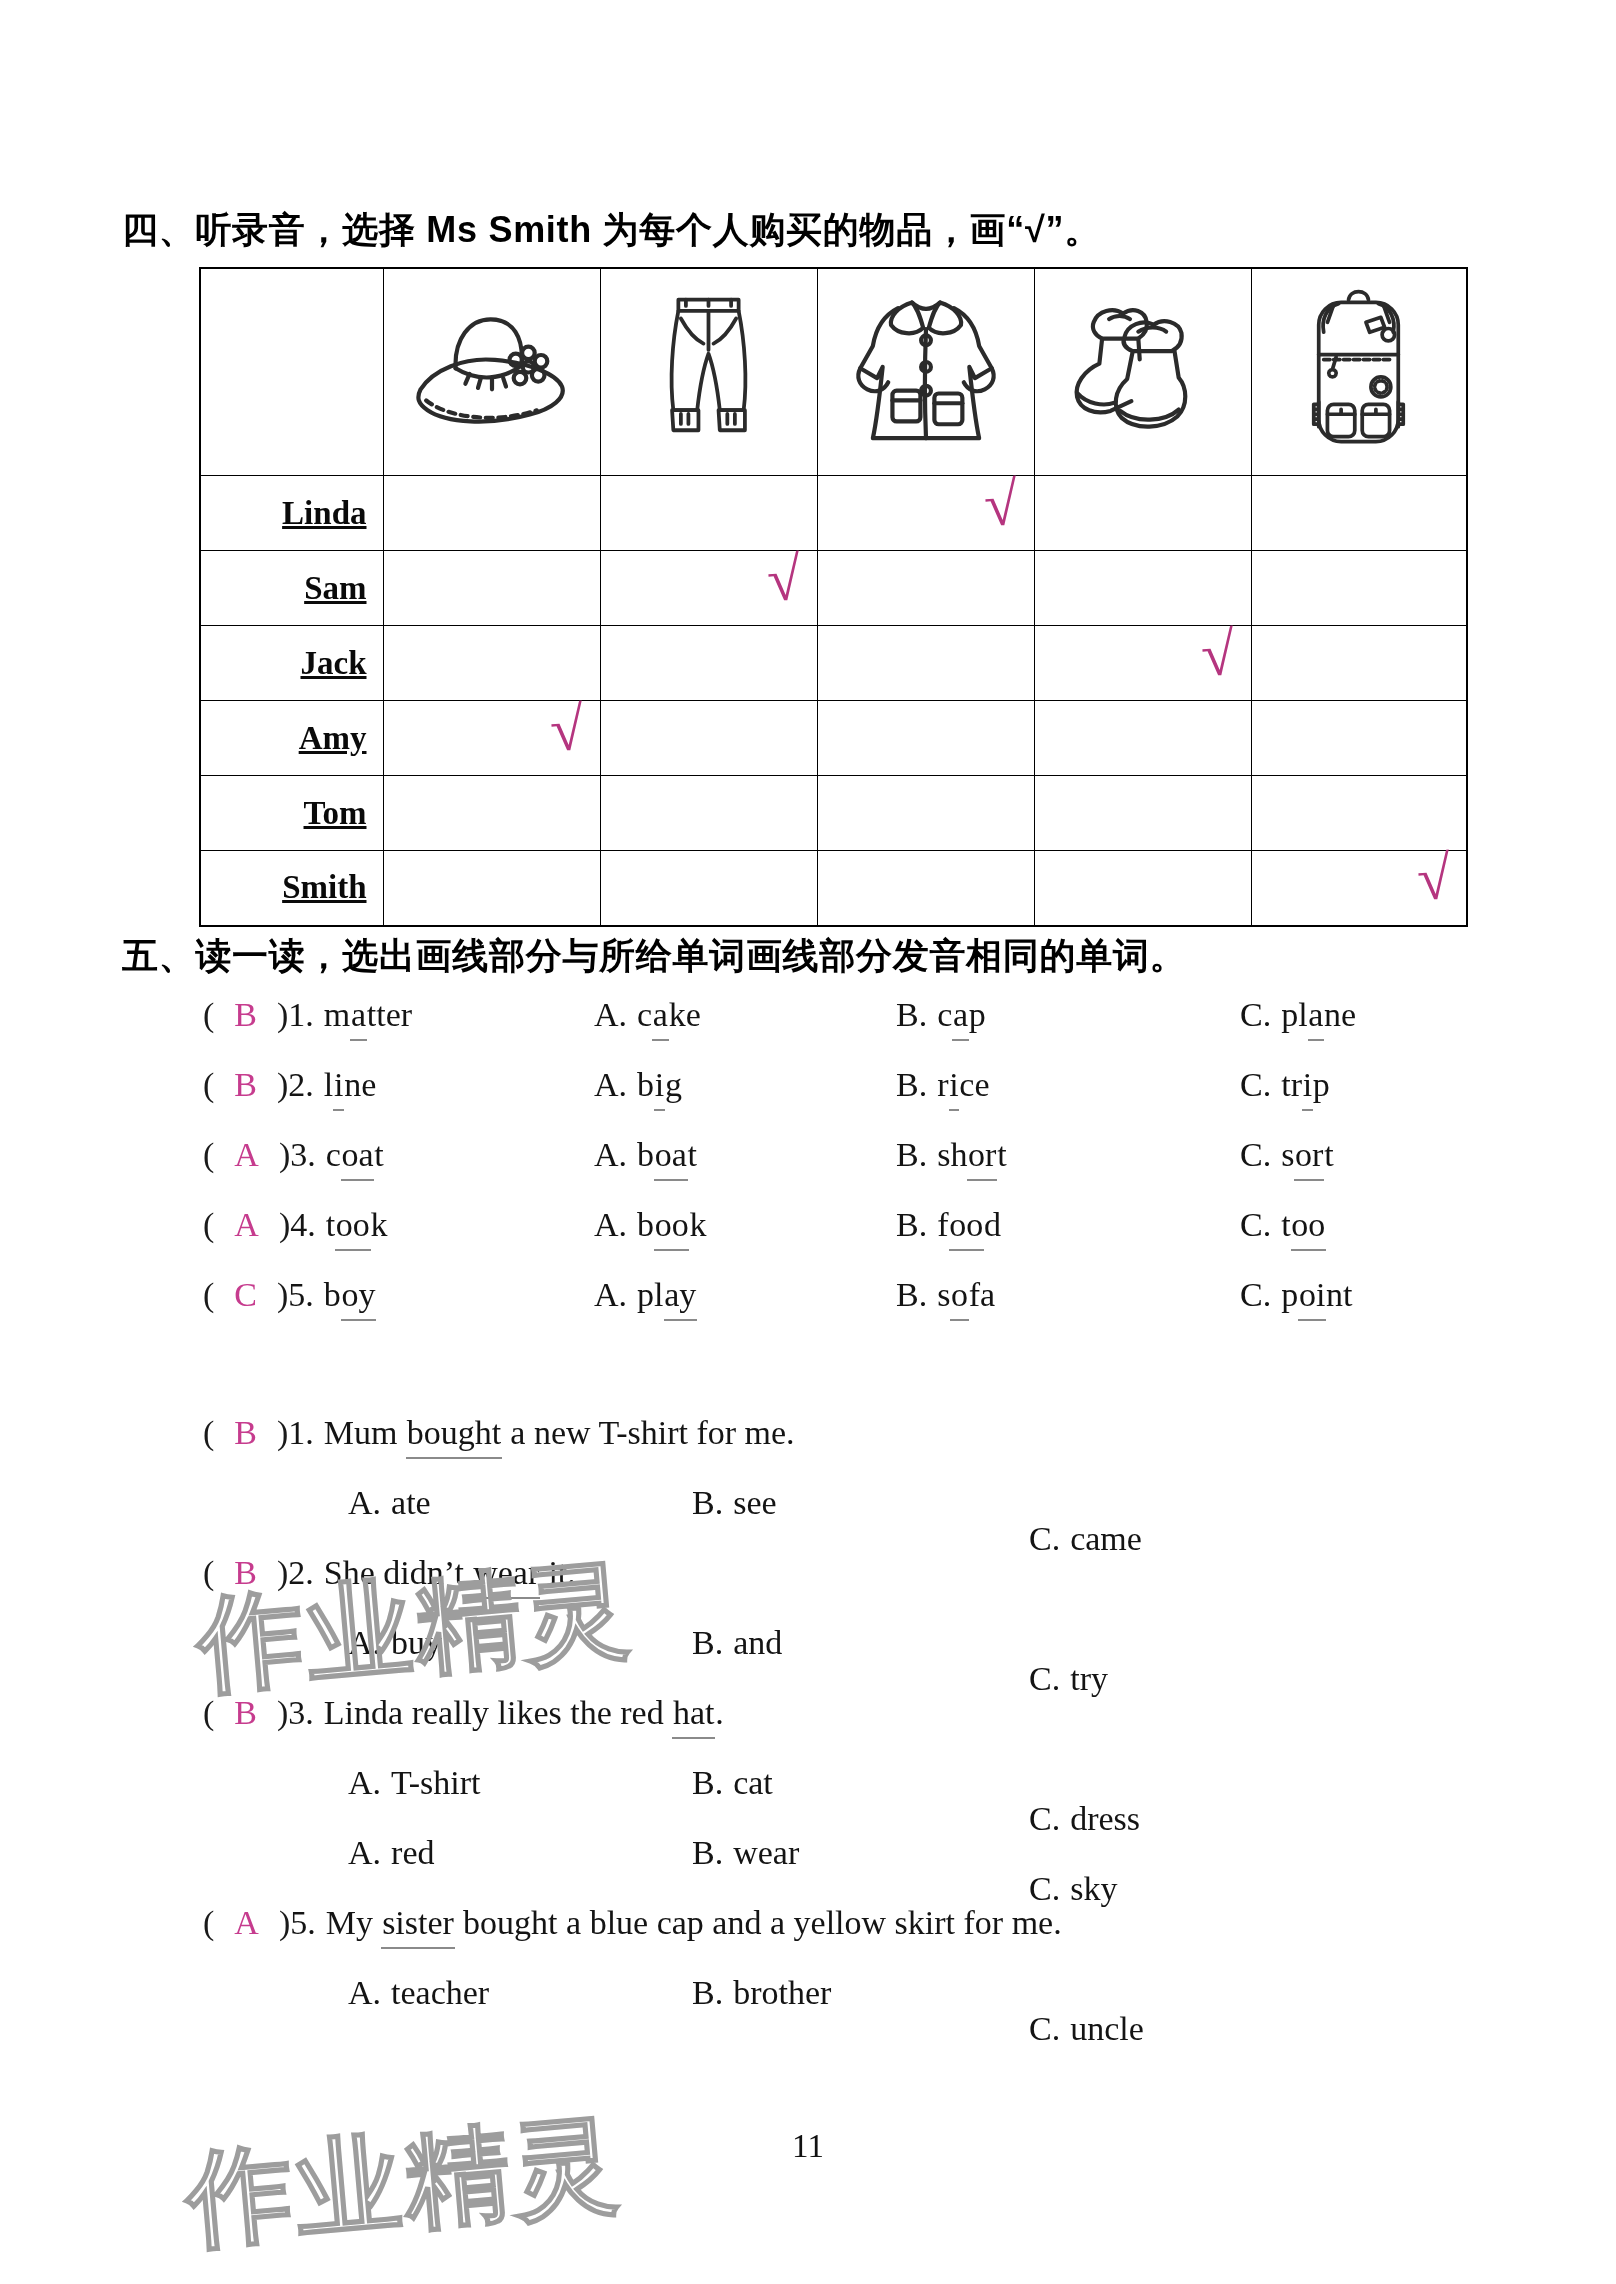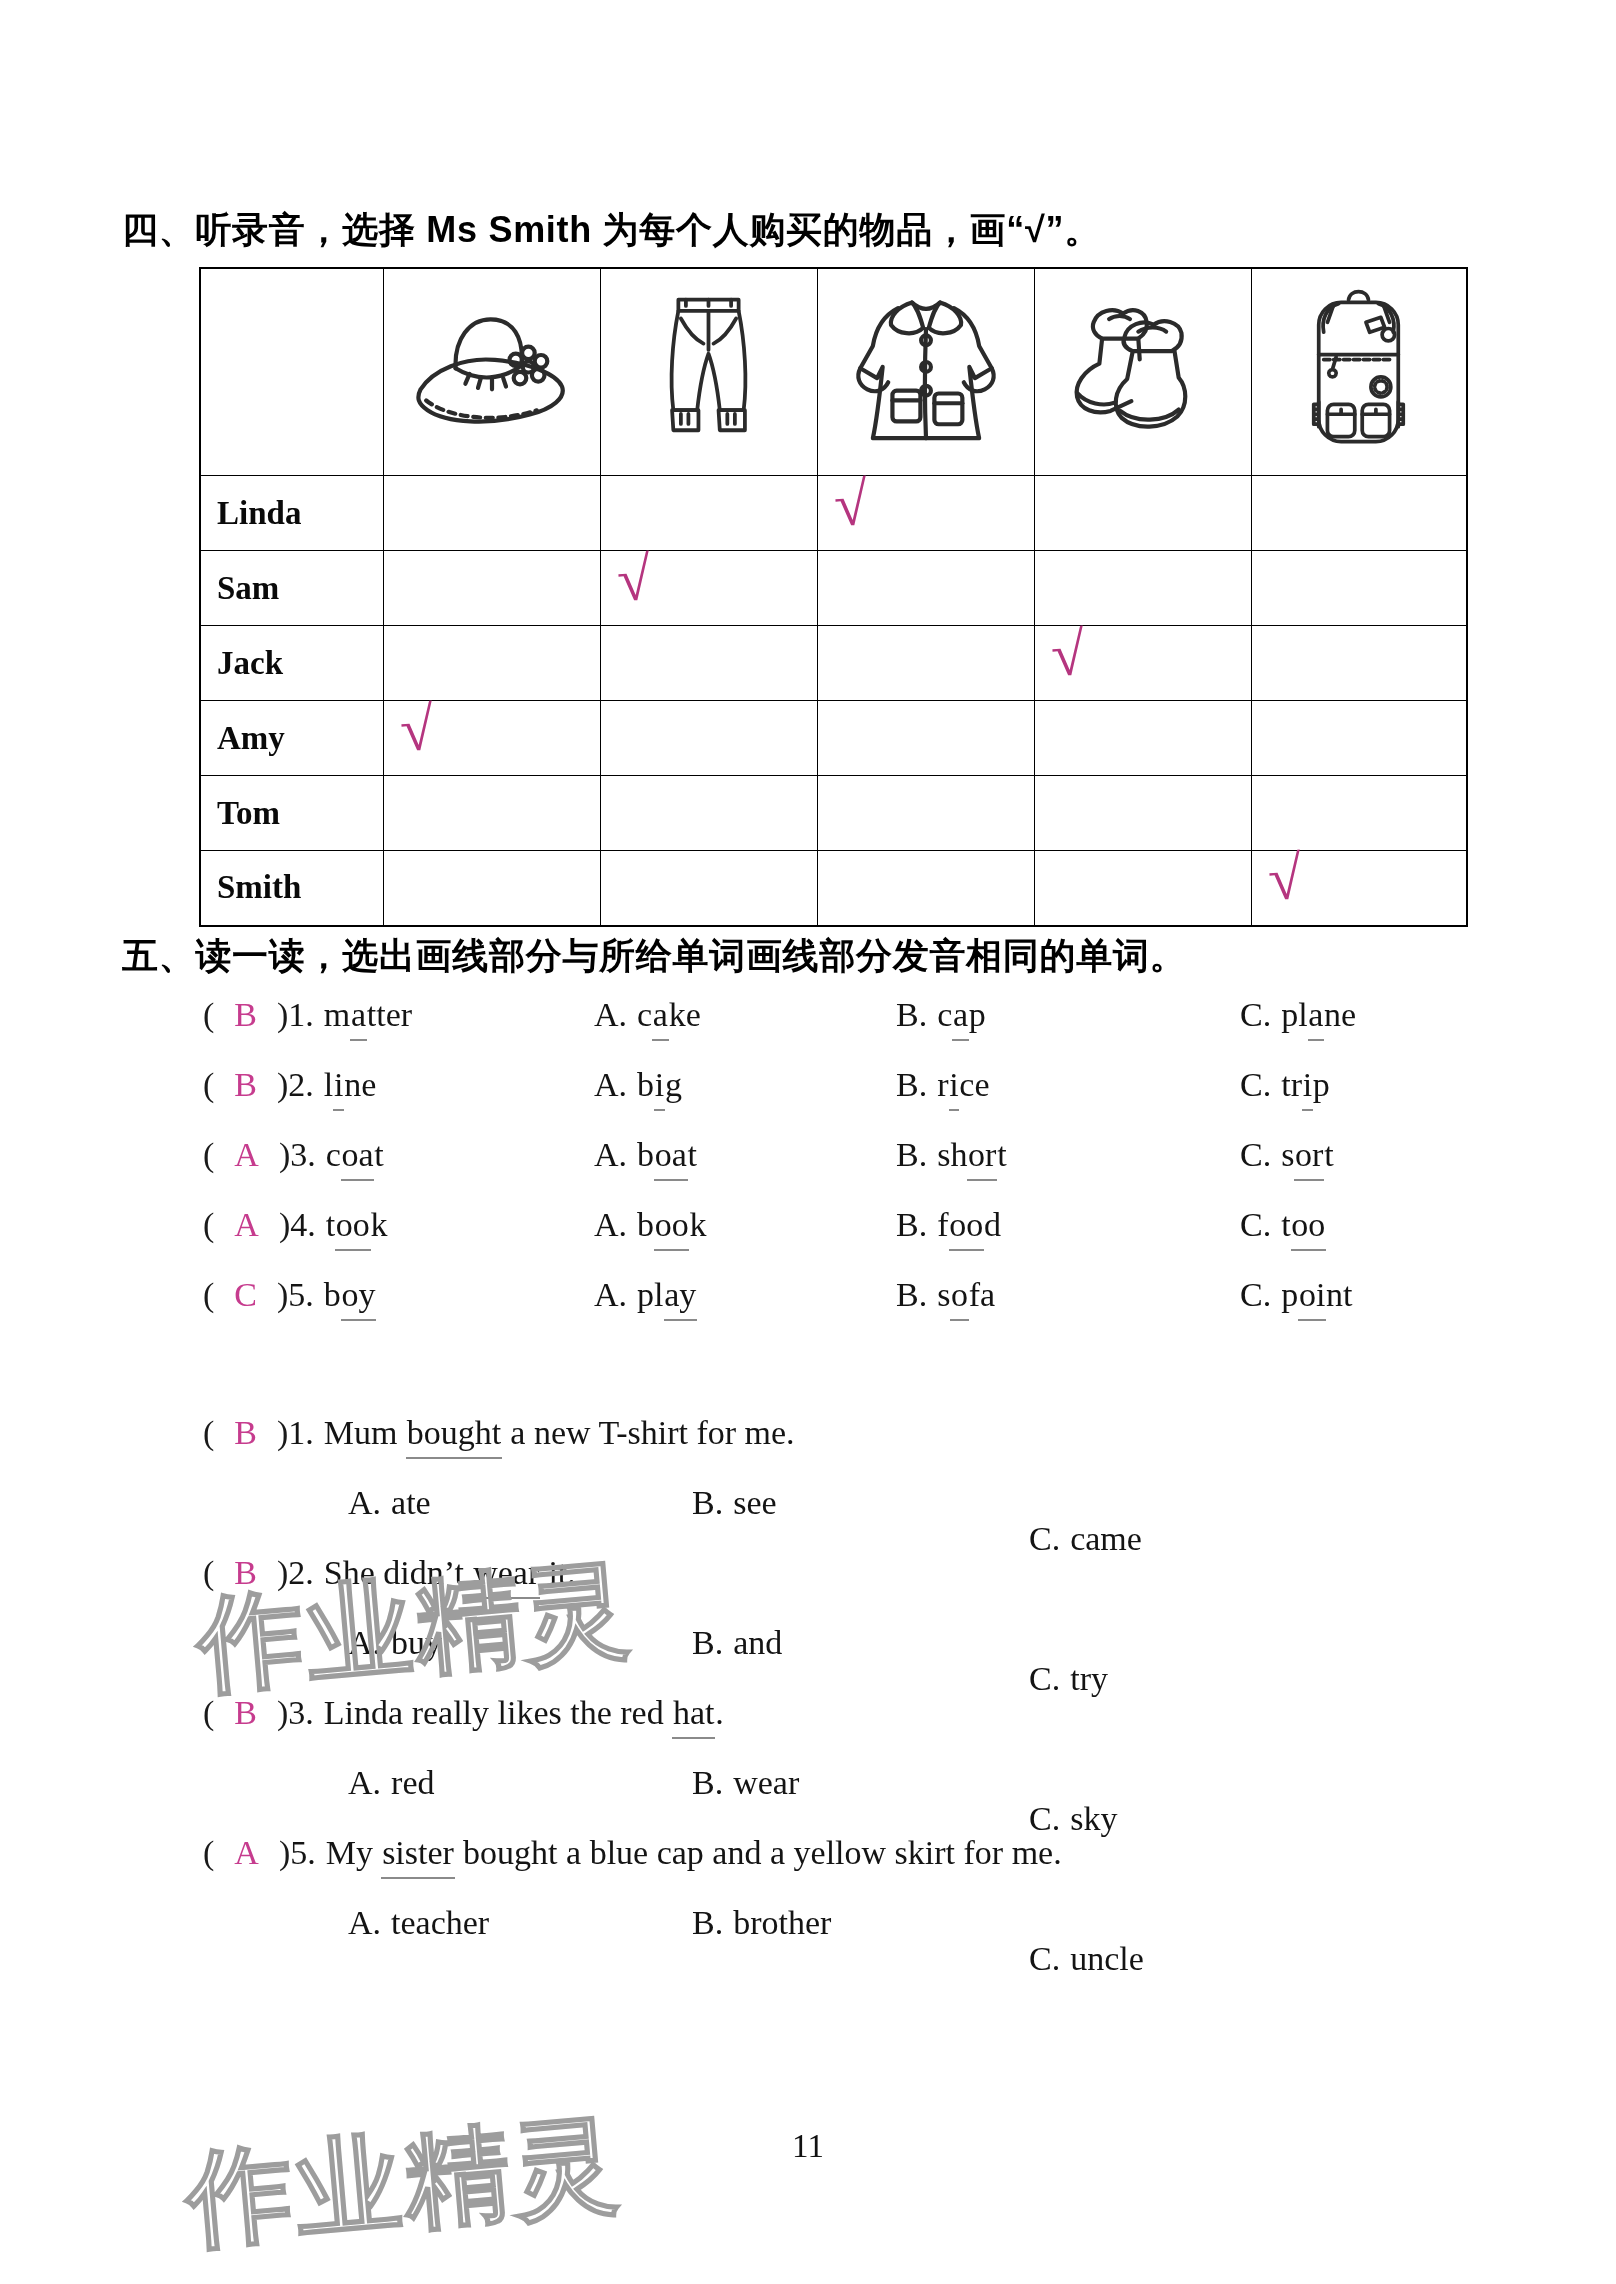--- a/index.html
+++ b/index.html
@@ -3,21 +3,21 @@
 <meta charset="utf-8">
 <style>
   html,body{margin:0;padding:0;background:#e8e8e8;}
   .page{position:relative;width:1616px;height:2284px;background:#ffffff;overflow:hidden;
         font-family:"Liberation Serif",serif;color:#141414;}
   .sec-title{position:absolute;left:122px;margin:0;font-family:"Liberation Sans",sans-serif;
              font-weight:bold;font-size:36px;color:#000;white-space:nowrap;letter-spacing:0.7px;}
   
   table.grid{position:absolute;left:199px;top:267px;width:1266px;border-collapse:collapse;
              table-layout:fixed;border:2.2px solid #000;}
-  table.grid th,table.grid td{border:1.4px solid #000;padding:16px;text-align:left;vertical-align:middle;}
+  table.grid th,table.grid td{border:1.4px solid #000;padding:16px;text-align:right;vertical-align:middle;text-decoration:underline;}
   table.grid thead tr{height:183px;}
   table.grid tbody tr{height:75px;}
   td.name{font-weight:bold;font-size:33px;font-family:"Liberation Serif",serif;color:#0a0a0a;}
   .chk{display:inline-block;font-size:61px;line-height:0;transform:rotate(-4deg) translateY(2.9px);}
   .licon{display:block;margin:0 auto;}
   .licon path,.licon rect,.licon circle,.licon ellipse,.licon line{fill:none;stroke:#2b2b2b;stroke-width:3;stroke-linecap:round;stroke-linejoin:round;}
   
   .qblock{position:absolute;left:0;width:1616px;}
   .q-row{position:relative;height:70px;}
   .q-row>span{position:absolute;top:50%;transform:translateY(-50%);white-space:nowrap;
@@ -240,20 +240,25 @@
       </div>
       <div class="q-row">
         <span class="opt o0"><span class="olabel">A.</span><span class="word">buy</span></span>
         <span class="opt o1"><span class="olabel">B.</span><span class="word">and</span></span>
         <span class="opt o2"><span class="olabel">C.</span><span class="word">try</span></span>
       </div>
       <div class="q-row">
         <span class="stem"><span class="paren">(</span><span class="ans" style="color: rgb(198, 60, 142);">B</span><span class="paren">)</span><span class="qnum">3.</span><span class="word">Linda really likes the red <span class="u" style="border-bottom-color: rgb(138, 138, 138);">hat</span>.</span></span>
       </div>
       <div class="q-row">
+        <span class="opt o0"><span class="olabel">A.</span><span class="word">T-shirt</span></span>
+        <span class="opt o1"><span class="olabel">B.</span><span class="word">cat</span></span>
+        <span class="opt o2"><span class="olabel">C.</span><span class="word">dress</span></span>
+      </div>
+      <div class="q-row">
         <span class="opt o0"><span class="olabel">A.</span><span class="word">red</span></span>
         <span class="opt o1"><span class="olabel">B.</span><span class="word">wear</span></span>
         <span class="opt o2"><span class="olabel">C.</span><span class="word">sky</span></span>
       </div>
       <div class="q-row">
         <span class="stem"><span class="paren">(</span><span class="ans" style="color: rgb(198, 60, 142);">A</span><span class="paren">)</span><span class="qnum">5.</span><span class="word">My <span class="u" style="border-bottom-color: rgb(138, 138, 138);">sister</span> bought a blue cap and a yellow skirt for me.</span></span>
       </div>
       <div class="q-row">
         <span class="opt o0"><span class="olabel">A.</span><span class="word">teacher</span></span>
         <span class="opt o1"><span class="olabel">B.</span><span class="word">brother</span></span>

